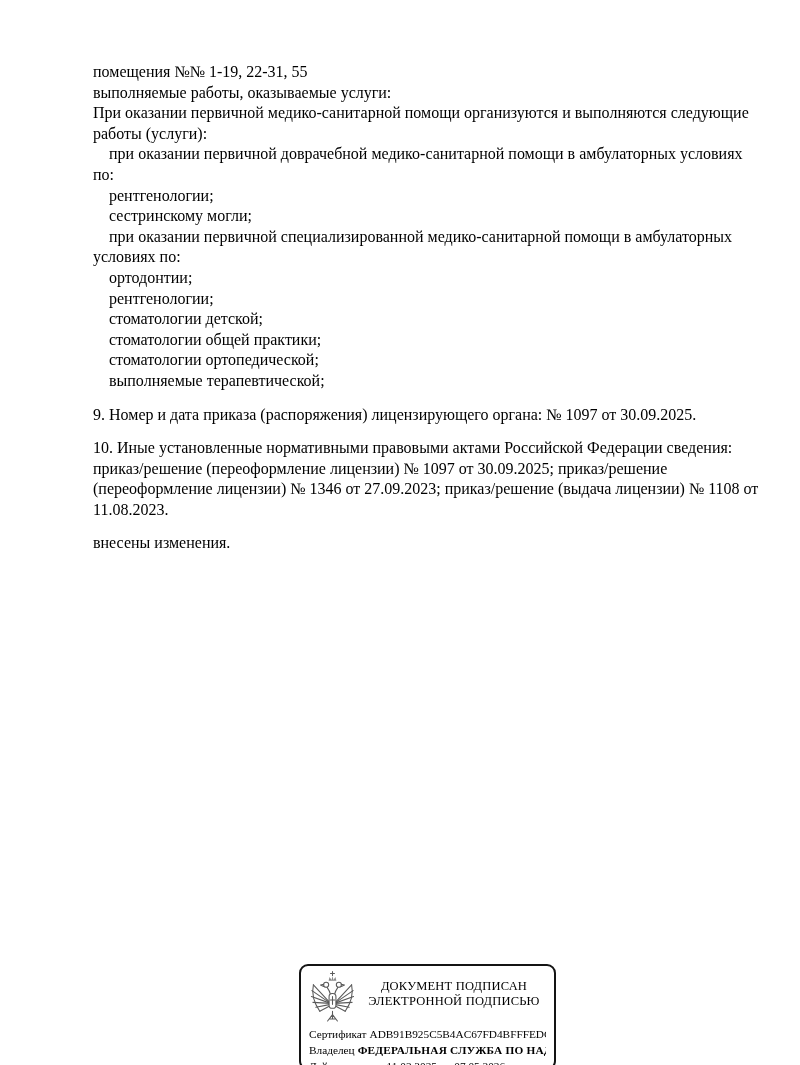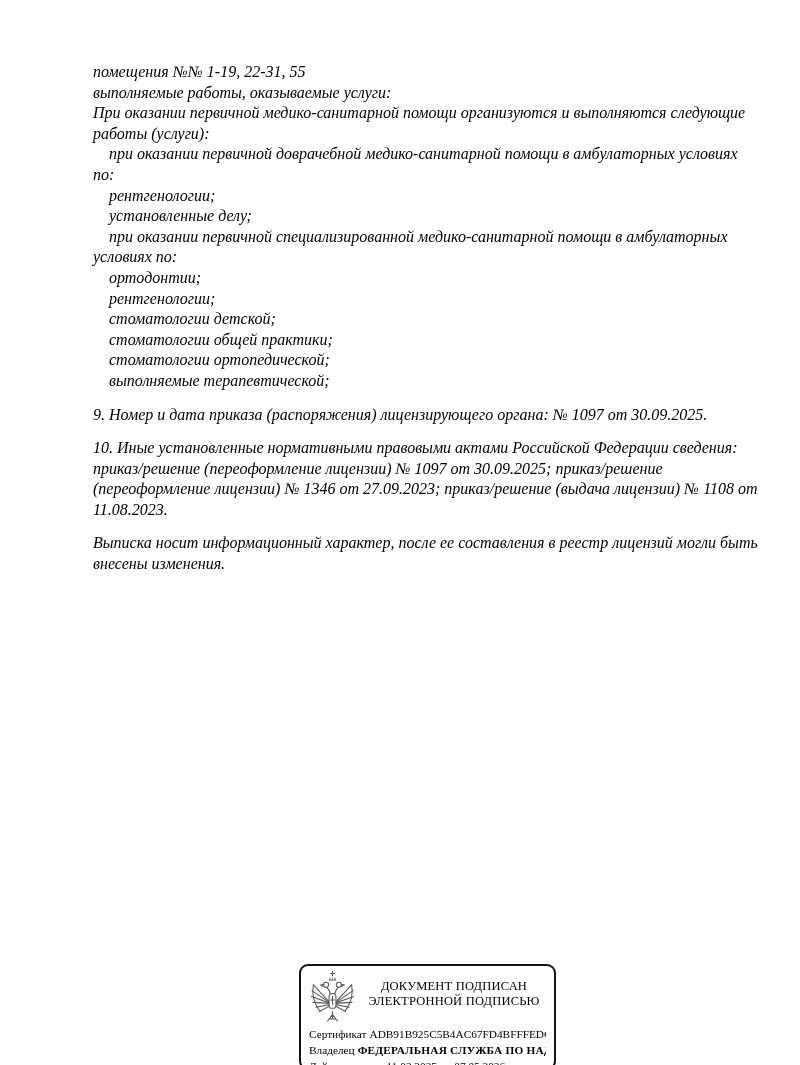--- a/index.html
+++ b/index.html
@@ -19,21 +19,21 @@
   
   .doc-body {
     position: absolute;
     left: 93px;
     top: 62px;
     width: 670px;
     font-size: 16px;
     line-height: 20.6px;
   }
   .para { margin: 0 0 13px 0; }
-  .line { white-space: nowrap; font-style: italic; }
+  .line { white-space: nowrap; }
   .ind1 { padding-left: 8px; margin-left: 8px; }
   .ind2 { padding-left: 16px; }
 
   
   .stamp {
     position: absolute;
     left: 299px;
     top: 944px;
     width: 257px;
     height: 106px;
@@ -83,21 +83,21 @@
 <div class="doc-body">
 
   <div class="para">
     <div class="line">помещения №№ 1-19, 22-31, 55</div>
     <div class="line">выполняемые работы, оказываемые услуги:</div>
     <div class="line">При оказании первичной медико-санитарной помощи организуются и выполняются следующие</div>
     <div class="line">работы (услуги):</div>
     <div class="line ind1">при оказании первичной доврачебной медико-санитарной помощи в амбулаторных условиях</div>
     <div class="line">по:</div>
     <div class="line ind2">рентгенологии;</div>
-    <div class="line ind2">установленные делу;</div>
+    <div class="line ind2">сестринскому могли;</div>
     <div class="line ind1">при оказании первичной специализированной медико-санитарной помощи в амбулаторных</div>
     <div class="line">условиях по:</div>
     <div class="line ind2">ортодонтии;</div>
     <div class="line ind2">рентгенологии;</div>
     <div class="line ind2">стоматологии детской;</div>
     <div class="line ind2">стоматологии общей практики;</div>
     <div class="line ind2">стоматологии ортопедической;</div>
     <div class="line ind2">выполняемые терапевтической;</div>
   </div>
 
@@ -106,21 +106,20 @@
   </div>
 
   <div class="para">
     <div class="line">10. Иные установленные нормативными правовыми актами Российской Федерации сведения:</div>
     <div class="line">приказ/решение (переоформление лицензии) № 1097 от 30.09.2025; приказ/решение</div>
     <div class="line">(переоформление лицензии) № 1346 от 27.09.2023; приказ/решение (выдача лицензии) № 1108 от</div>
     <div class="line">11.08.2023.</div>
   </div>
 
   <div class="para">
-    <div class="line">Выписка носит информационный характер, после ее составления в реестр лицензий могли быть</div>
     <div class="line">внесены изменения.</div>
   </div>
 
 </div>
 
 <div class="stamp">
 
   <div class="stamp-top">
     <svg class="stamp-emblem" viewBox="0 0 48 56" xmlns="http://www.w3.org/2000/svg">
       <g stroke="#5a5a5a" stroke-width="1.1" fill="none" stroke-linecap="round" stroke-linejoin="round">

